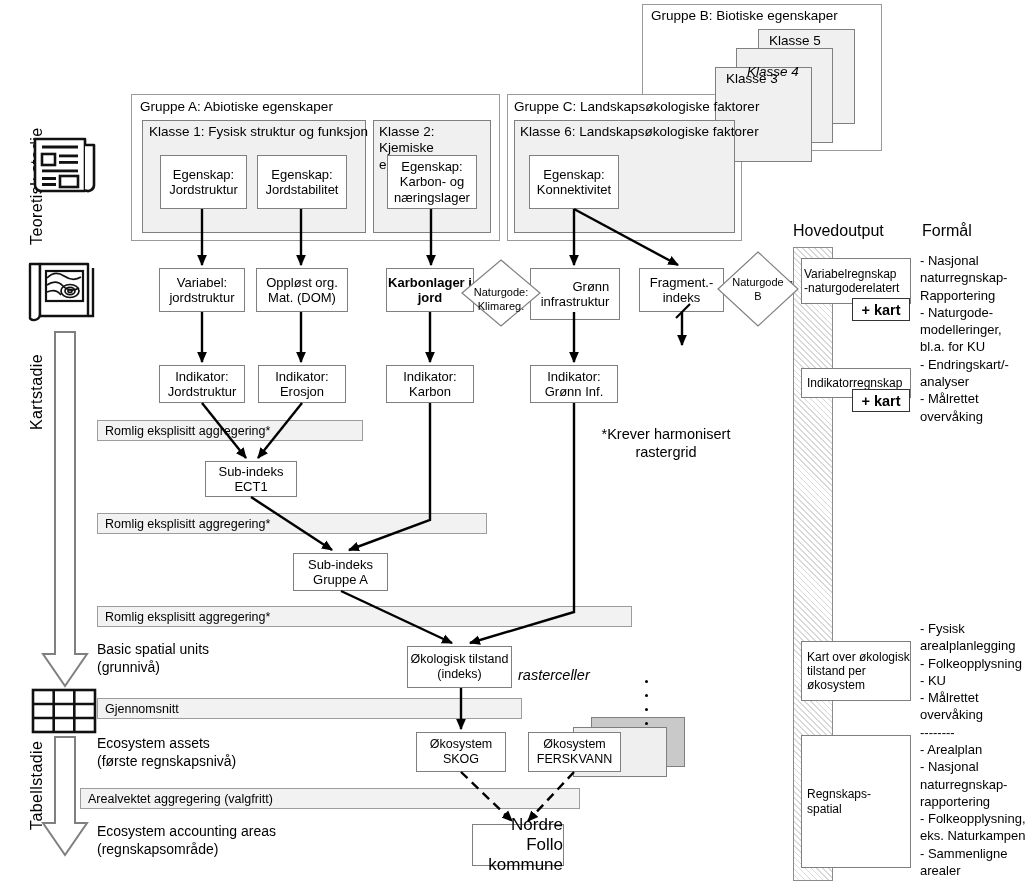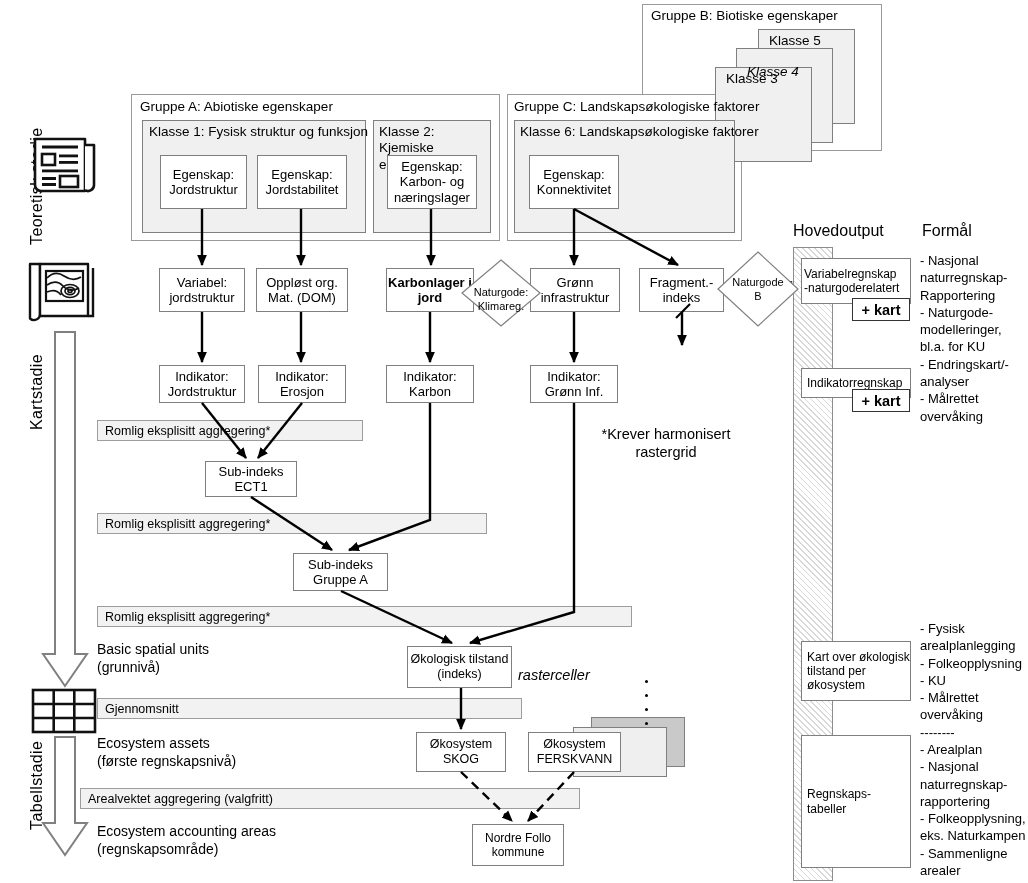--- a/index.html
+++ b/index.html
@@ -194,21 +194,21 @@
   <div class="grplabel" style="left:520px; top:124px;">Klasse 6: Landskapsøkologiske faktorer</div>
   <div class="box" style="left:529px; top:155px; width:90px; height:54px;">Egenskap:
 Konnektivitet</div>
 
   <div class="box" style="left:159px; top:268px; width:86px; height:44px;">Variabel:
 jordstruktur</div>
   <div class="box" style="left:256px; top:268px; width:92px; height:44px;">Oppløst org.
 Mat. (DOM)</div>
   <div class="box" style="left:386px; top:268px; width:88px; height:44px;font-weight:bold;">Karbonlager i
 jord</div>
-  <div class="box" style="left:530px; top:268px; width:90px; height:44px;">Grønn
+  <div class="box" style="left:530px; top:268px; width:90px; height:52px;text-align:right;">Grønn
 infrastruktur</div>
   <div class="box" style="left:639px; top:268px; width:85px; height:44px;">Fragment.-
 indeks</div>
 
   <div class="abs" style="left:460px; top:258px; width:82px; height:70px; z-index:8;">
     <svg width="82" height="70" viewBox="0 0 82 70">
       <polygon points="41,2 80,35 41,68 2,35" fill="#fff" stroke="#7f7f7f" stroke-width="1.2"></polygon>
     </svg>
     <div style="position:absolute; left:0; top:6px; width:82px; height:70px; display:flex; align-items:center; justify-content:center; text-align:center; font-size:11px; line-height:1.3; white-space:pre-line;">Naturgode:
 Klimareg.</div>
@@ -269,41 +269,41 @@
   <div class="stackshade" style="left:591px; top:717px; width:94px; height:50px; background:#c9c9c9;"></div>
   <div class="stackshade" style="left:573px; top:727px; width:94px; height:50px; background:#efefef;"></div>
 
   <div class="box" style="left:416px; top:732px; width:90px; height:40px; font-size:12.5px;">Økosystem
 SKOG</div>
   <div class="box" style="left:528px; top:732px; width:93px; height:40px; font-size:12.5px;">Økosystem
 FERSKVANN</div>
 
   <div class="band" style="left:80px; top:788px; width:500px; height:21px;">Arealvektet aggregering (valgfritt)</div>
 
-  <div class="box" style="left:472px; top:824px; width:92px; height:42px; font-size:12px;">Nordre Follo
+  <div class="box" style="left:472px; top:824px; width:92px; height:42px; font-size:17px;text-align:right;">Nordre Follo
 kommune</div>
 
   <div class="colhdr" style="left:793px; top:222px;">Hovedoutput</div>
   <div class="colhdr" style="left:922px; top:222px;">Formål</div>
 
   <div class="hatch" style="left:793px; top:247px; width:40px; height:634px;"></div>
 
   <div class="box" style="left:801px; top:258px; width:110px; height:46px; font-size:12px; justify-content:flex-start; text-align:left; padding-left:2px; z-index:8;">Variabelregnskap
 -naturgoderelatert</div>
   <div class="kart" style="left:852px; top:298px; width:58px; height:23px;">+ kart</div>
 
   <div class="box" style="left:801px; top:368px; width:110px; height:30px; font-size:12px; justify-content:flex-start; text-align:left; padding-left:5px; z-index:8;">Indikatorregnskap</div>
   <div class="kart" style="left:852px; top:389px; width:58px; height:23px;">+ kart</div>
 
   <div class="box" style="left:801px; top:641px; width:110px; height:60px; font-size:12px; justify-content:flex-start; text-align:left; padding-left:5px; z-index:8;">Kart over økologisk
 tilstand per
 økosystem</div>
 
   <div class="box" style="left:801px; top:735px; width:110px; height:133px; font-size:12px; justify-content:flex-start; text-align:left; padding-left:5px; z-index:8;">Regnskaps-
-tabeller</div>
+spatial</div>
 
   <div class="purpose" style="left:920px; top:252px; width:106px;">- Nasjonal
 naturregnskap-
 Rapportering
 - Naturgode-
 modelleringer,
 bl.a. for KU
 - Endringskart/-
 analyser
 - Målrettet

